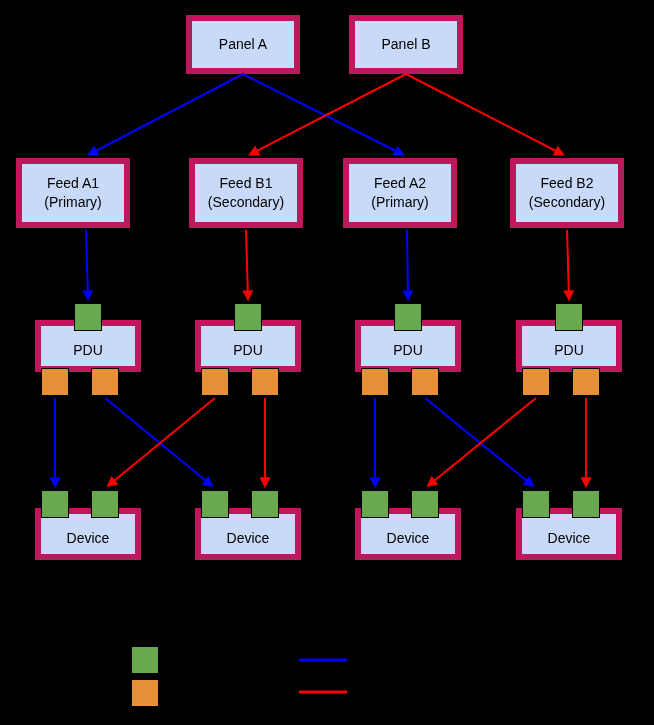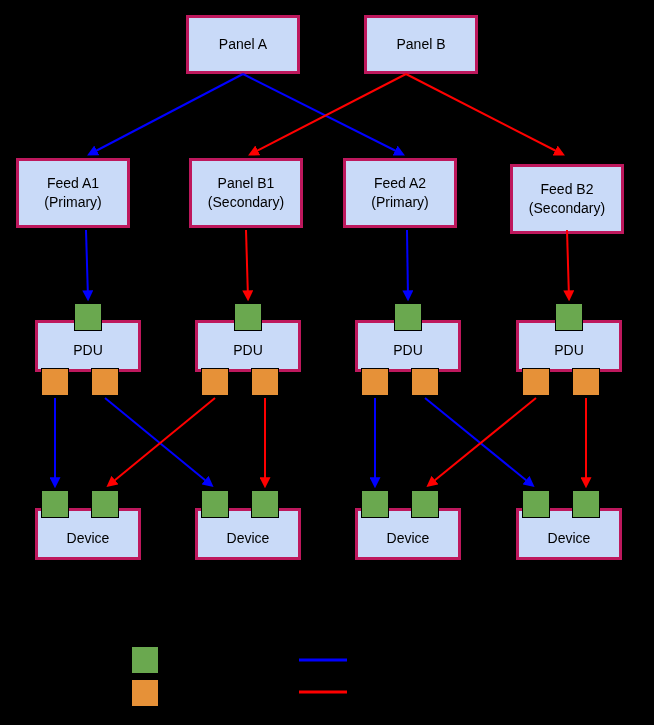--- a/index.html
+++ b/index.html
@@ -5,21 +5,21 @@
   html,body{margin:0;padding:0}
   body{
     width:654px;height:725px;
     background:var(--background,#000);
     font-family:"Liberation Sans",sans-serif;
   }
   .canvas{position:relative;width:654px;height:725px;overflow:hidden}
   .node{
     position:absolute;
     background:var(--node-fill,#c9daf8);
-    border:3px solid #be185d;
+    border:6px solid #be185d;
     box-sizing:border-box;
     display:flex;flex-direction:column;align-items:center;justify-content:center;
     color:#000;font-size:14px;text-align:center;line-height:1.35;
   }
   .panel{width:114px;height:59px}
   .feed{width:114px;height:70px}
   .pdu{width:106px;height:52px;padding-top:8px}
   .device{width:106px;height:52px;padding-top:8px}
   .port{
     position:absolute;width:28px;height:28px;
@@ -34,37 +34,37 @@
   .legend-line-secondary{stroke:var(--secondary,#ff0000);stroke-width:3}
 </style>
 </head>
 <body>
 
 <div class="canvas">
 
   <div class="node panel" style="left:186px;top:15px">
     <span>Panel A</span>
   </div>
-  <div class="node panel" style="left:364px;top:15px">
+  <div class="node panel" style="left:349px;top:15px">
     <span>Panel B</span>
   </div>
 
   <div class="node feed" style="left:16px;top:158px">
     <span>Feed A1</span>
     <span>(Primary)</span>
   </div>
   <div class="node feed" style="left:189px;top:158px">
-    <span>Panel B1</span>
+    <span>Feed B1</span>
     <span>(Secondary)</span>
   </div>
   <div class="node feed" style="left:343px;top:158px">
     <span>Feed A2</span>
     <span>(Primary)</span>
   </div>
-  <div class="node feed" style="left:510px;top:164px">
+  <div class="node feed" style="left:510px;top:158px">
     <span>Feed B2</span>
     <span>(Secondary)</span>
   </div>
 
   <div class="node pdu" style="left:35px;top:320px">
     <span>PDU</span>
   </div>
   <div class="node pdu" style="left:195px;top:320px">
     <span>PDU</span>
   </div>

